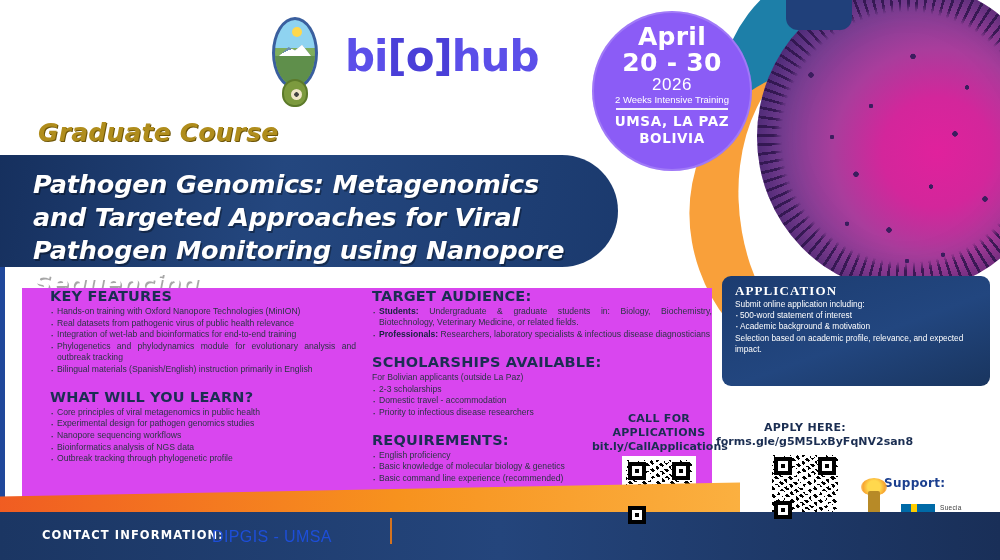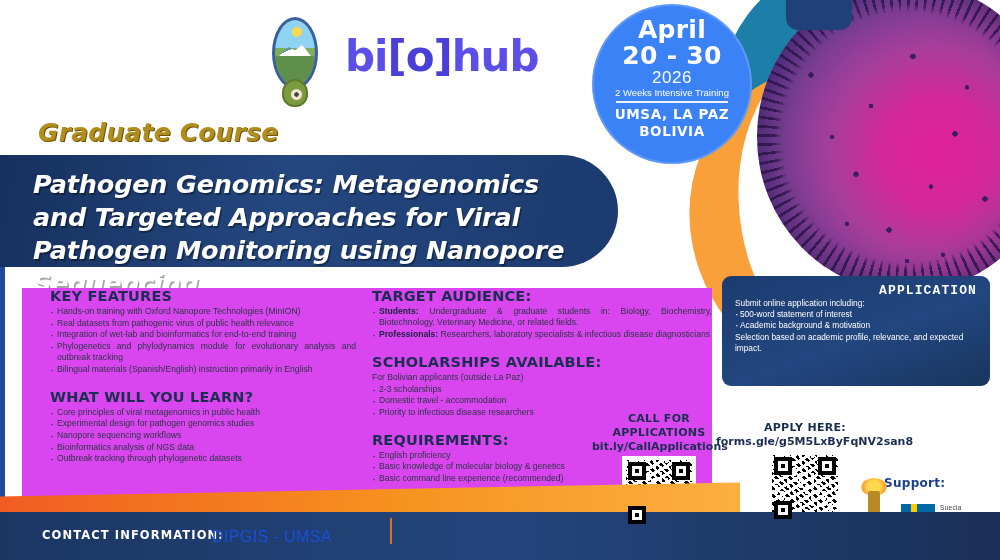--- a/index.html
+++ b/index.html
@@ -48,22 +48,22 @@
   .seal-green{position:absolute;left:0;top:36px;width:40px;height:30px;background:#5f8f4b;}
   .seal-base{position:absolute;left:14px;top:62px;width:26px;height:28px;background:#7c9a3e;border-radius:50% 50% 45% 45%;border:2px solid #5c7a2a;box-sizing:border-box;}
   .seal-ball{position:absolute;left:23px;top:72px;width:11px;height:11px;border-radius:50%;background:#f0e6c8;
     background-image:radial-gradient(circle at 50% 50%,#444 0 2px,transparent 2.5px);}
 
   .biohub{position:absolute;left:345px;top:36px;font-family:"DejaVu Sans",sans-serif;font-weight:bold;
     font-size:42px;letter-spacing:-1px;color:#5b4fe9;line-height:1;}
   .biohub .brk{color:#4a3fd8;}
 
   
-  .date-circle{position:absolute;left:592px;top:4px;width:160px;height:160px;border-radius:50%;
-    background:#3b82f6;color:#fff;text-align:center;box-shadow:0 0 0 2px rgba(255,255,255,.18) inset;}
+  .date-circle{position:absolute;left:592px;top:11px;width:160px;height:160px;border-radius:50%;
+    background:#8b5cf6;color:#fff;text-align:center;box-shadow:0 0 0 2px rgba(255,255,255,.18) inset;}
   .dc-month{font-family:"DejaVu Sans",sans-serif;font-weight:bold;font-size:25px;margin-top:13px;line-height:1.02;letter-spacing:.3px;}
   .dc-days{font-family:"DejaVu Sans",sans-serif;font-weight:bold;font-size:25px;line-height:1.02;letter-spacing:.3px;}
   .dc-year{font-family:"Liberation Sans",sans-serif;font-size:17px;line-height:1.12;letter-spacing:.5px;}
   .dc-sub{font-size:9.5px;line-height:1.1;padding:1px 6px 3px;}
   .dc-rule{width:112px;height:1.5px;background:#fff;margin:0 auto 3px;opacity:.9;}
   .dc-city{font-family:"DejaVu Sans",sans-serif;font-weight:bold;font-size:13.5px;letter-spacing:.6px;line-height:1.25;}
 
   
   .grad-course{position:absolute;left:38px;top:118px;font-family:"DejaVu Sans",sans-serif;font-weight:bold;
     font-style:italic;font-size:25px;color:#b08d1c;letter-spacing:.2px;
@@ -86,21 +86,21 @@
     text-align:justify;margin-bottom:.5px;}
   ul.bul li:before{content:"\00B7";position:absolute;left:0;top:-1px;font-size:13px;line-height:1;color:#2b3444;}
   ul.bul li b{font-weight:bold;color:#16233d;}
   p.plain{margin:0 0 1px;font-size:8.6px;line-height:1.3;color:#2b3444;}
   .gap{height:13px;}
 
   
   .app-box{position:absolute;left:722px;top:276px;width:268px;height:110px;background:#1d3e72;
     background-image:linear-gradient(160deg,#1c3c70 0%,#22467f 55%,#19355f 100%);
     border-radius:9px;color:#fff;padding:7px 13px 0;box-sizing:border-box;}
-  .app-title{text-align:right;font-family:Liberation Mono, monospace;font-weight:bold;font-size:13px;letter-spacing:1.1px;}
+  .app-title{text-align:left;font-family:Liberation Serif, serif;font-weight:bold;font-size:13px;letter-spacing:1.1px;}
   .app-deadline{text-align:center;font-family:"DejaVu Sans",sans-serif;font-weight:bold;font-style:italic;
     font-size:18.5px;margin:5px 0 4px;letter-spacing:-.2px;}
   .app-body{font-size:8.3px;line-height:1.35;}
   .app-body .li{padding-left:5px;position:relative;}
   .app-body .li:before{content:"\00B7";position:absolute;left:0;top:-2px;font-size:11px;}
 
   
   .qr-group{position:absolute;}
   .qr-cap{text-align:center;font-family:"DejaVu Sans",sans-serif;font-weight:bold;font-size:11px;
     color:#1b2e52;line-height:1.25;letter-spacing:.3px;}
@@ -199,21 +199,21 @@
         <li>Phylogenetics and phylodynamics module for evolutionary analysis and outbreak tracking</li>
         <li>Bilingual materials (Spanish/English) instruction primarily in English</li>
       </ul>
       <div class="gap"></div>
       <h2 class="sec">WHAT WILL YOU LEARN?</h2>
       <ul class="bul">
         <li>Core principles of viral metagenomics in public health</li>
         <li>Experimental design for pathogen genomics studies</li>
         <li>Nanopore sequencing workflows</li>
         <li>Bioinformatics analysis of NGS data</li>
-        <li>Outbreak tracking through phylogenetic datasets</li>
+        <li>Outbreak tracking through phylogenetic profile</li>
       </ul>
     </div>
 
     <div class="col-mid">
       <h2 class="sec">TARGET AUDIENCE:</h2>
       <ul class="bul">
         <li><b>Students:</b><span> Undergraduate &amp; graduate students in: Biology, Biochemistry, Biotechnology, Veterinary Medicine, or related fields.</span></li>
         <li><b>Professionals:</b><span> Researchers, laboratory specialists &amp; infectious disease diagnosticians</span></li>
       </ul>
       <div class="gap"></div>

